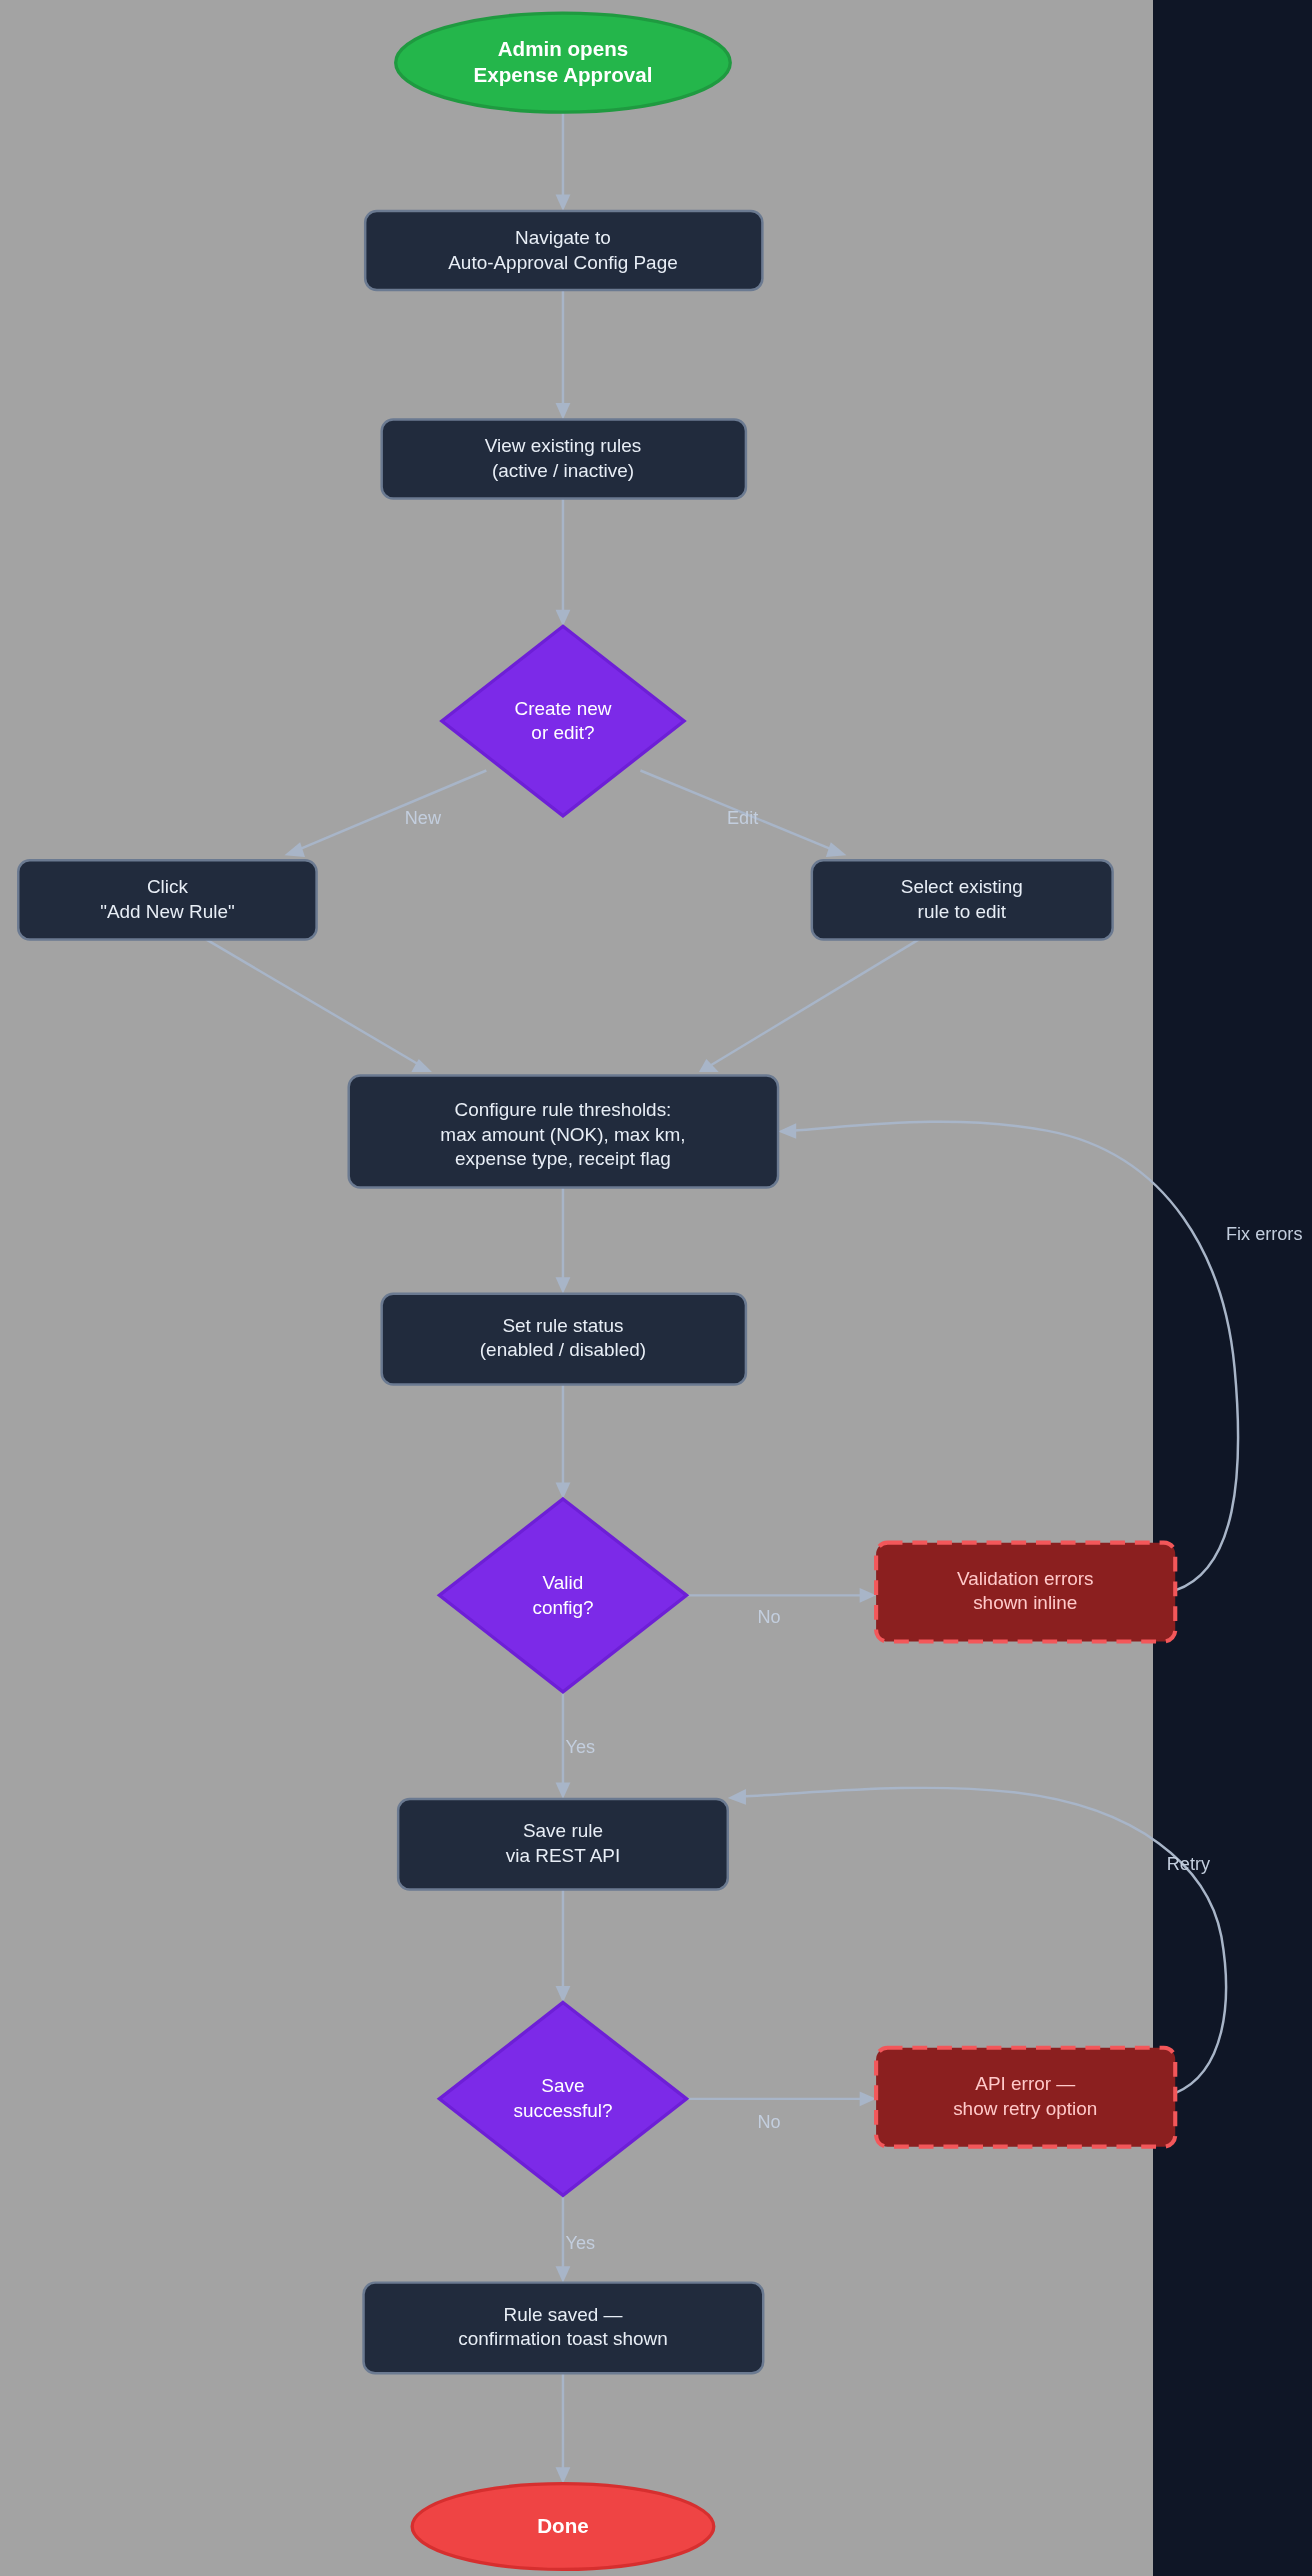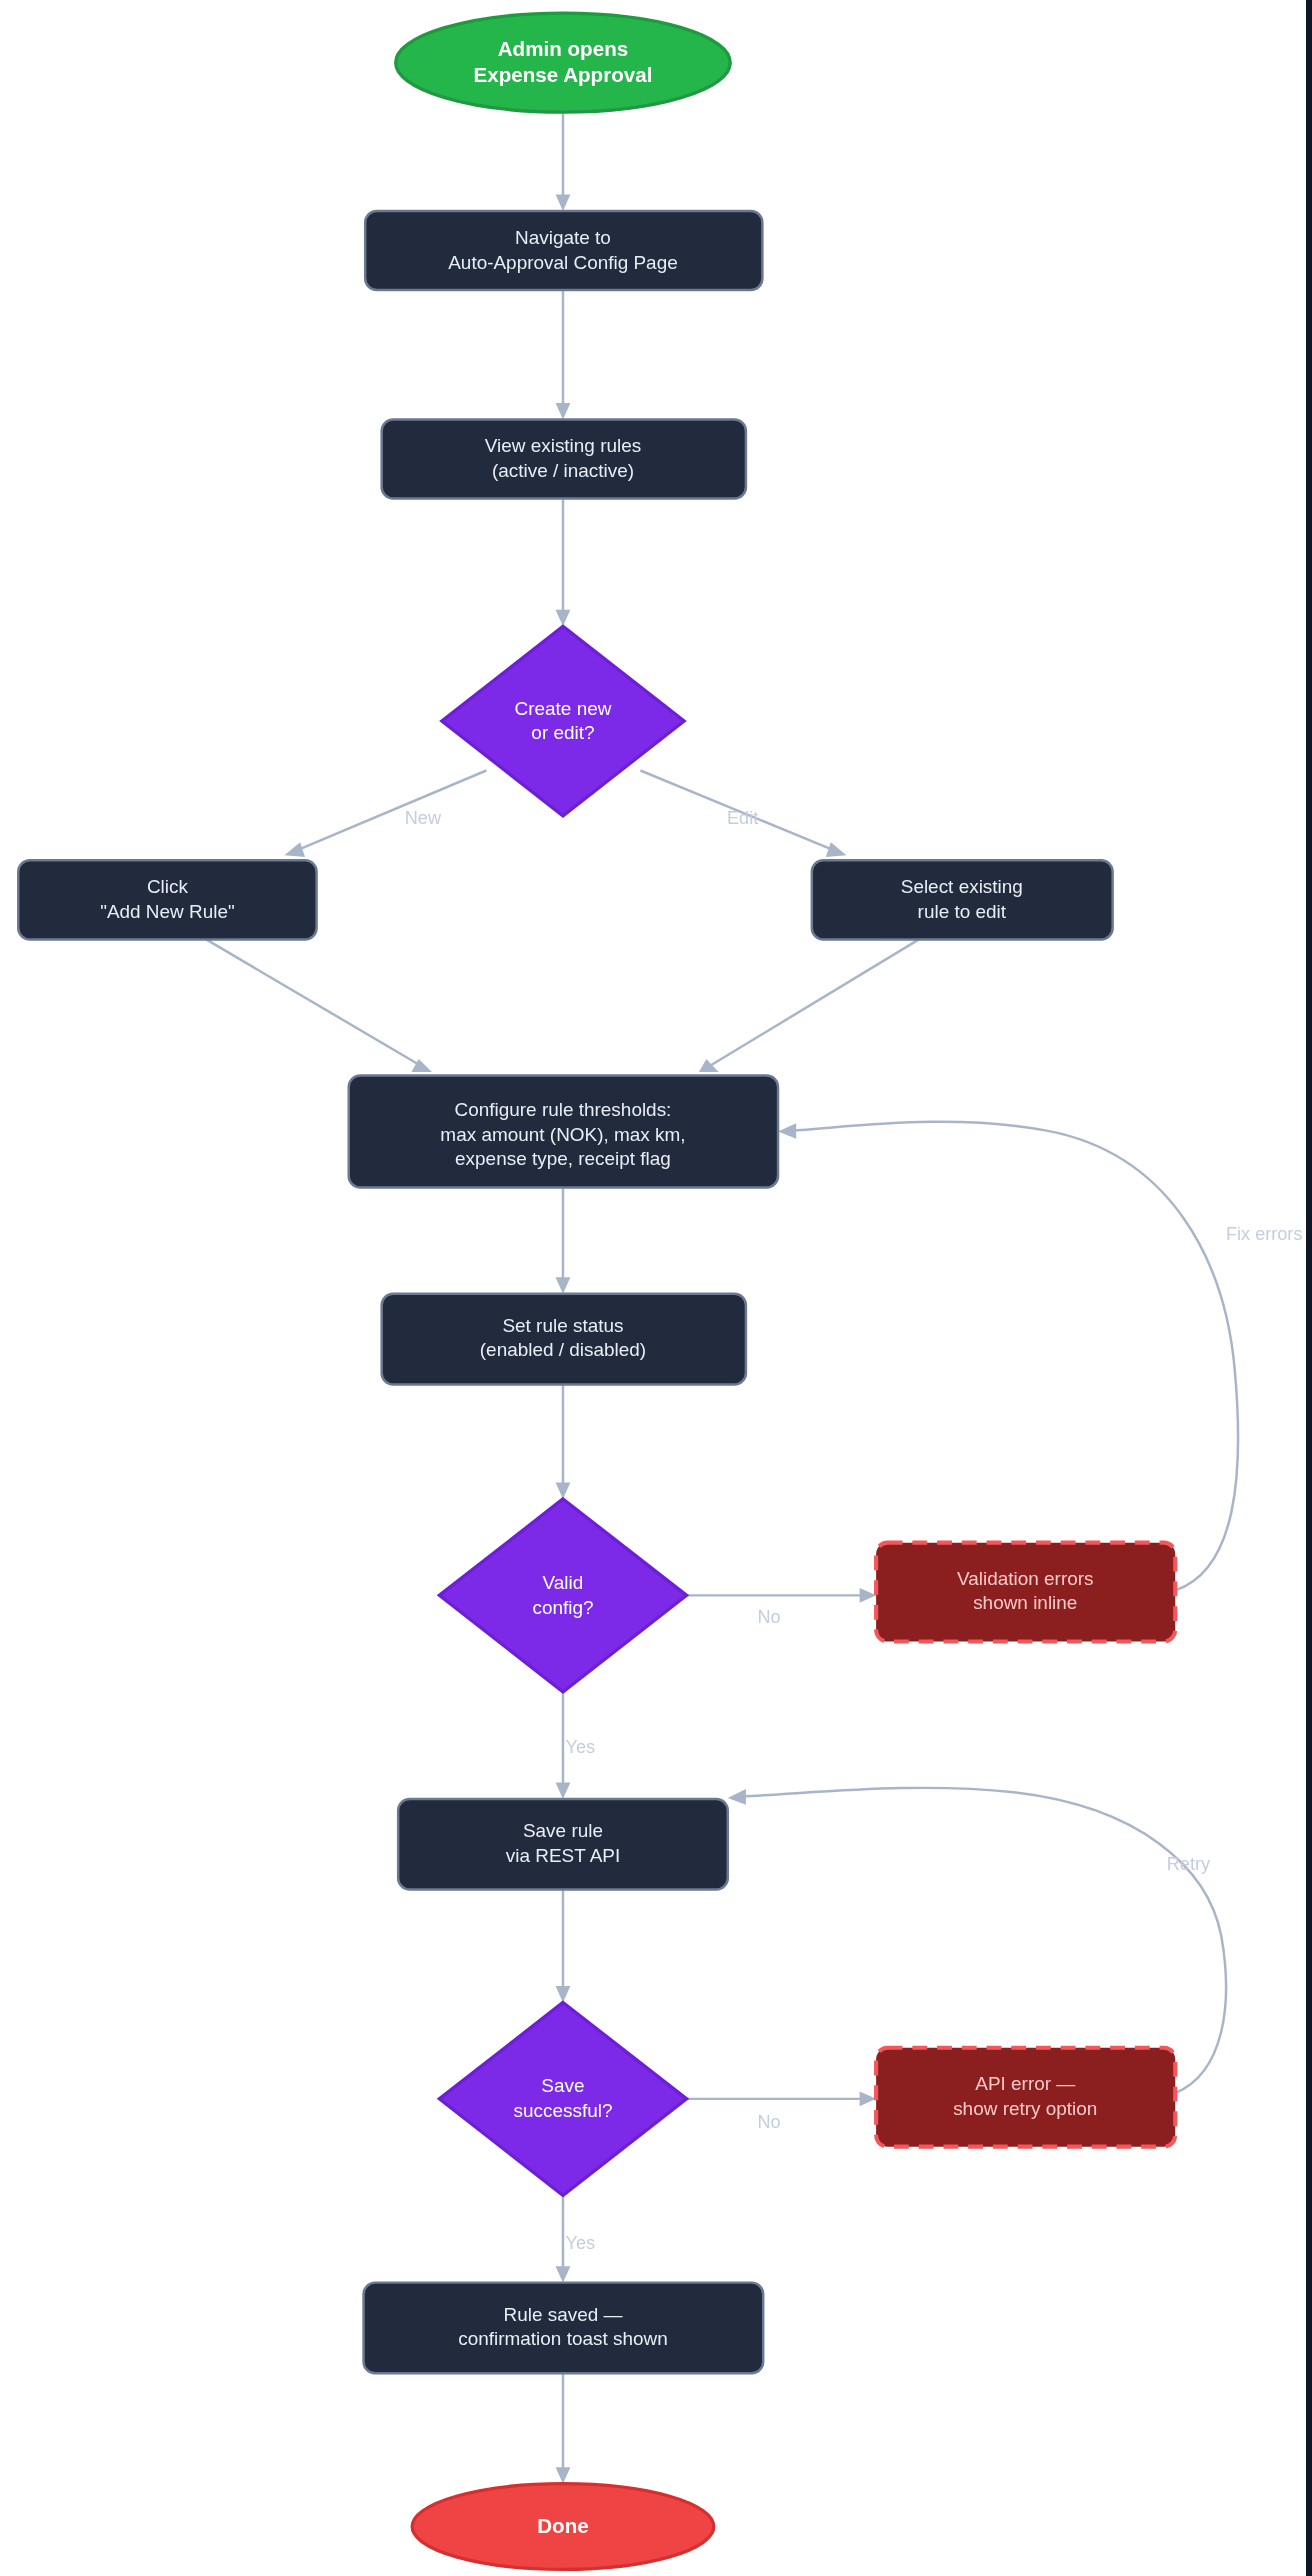--- a/index.html
+++ b/index.html
@@ -8,23 +8,23 @@
     background: #0f1626;
   }
   body {
     width: 1313px;
     height: 2576px;
     overflow: hidden;
     font-family: "Liberation Sans", sans-serif;
   }
   #flow-root {
     position: relative;
-    width: 1306px;
+    width: 1153px;
     height: 2576px;
-    background: #ffffff;
+    background: #a3a3a3;
   }
   svg#flow-svg {
     position: absolute;
     top: 0;
     left: 0;
     width: 1313px;
     height: 2576px;
     display: block;
   }
   .edge-path {

